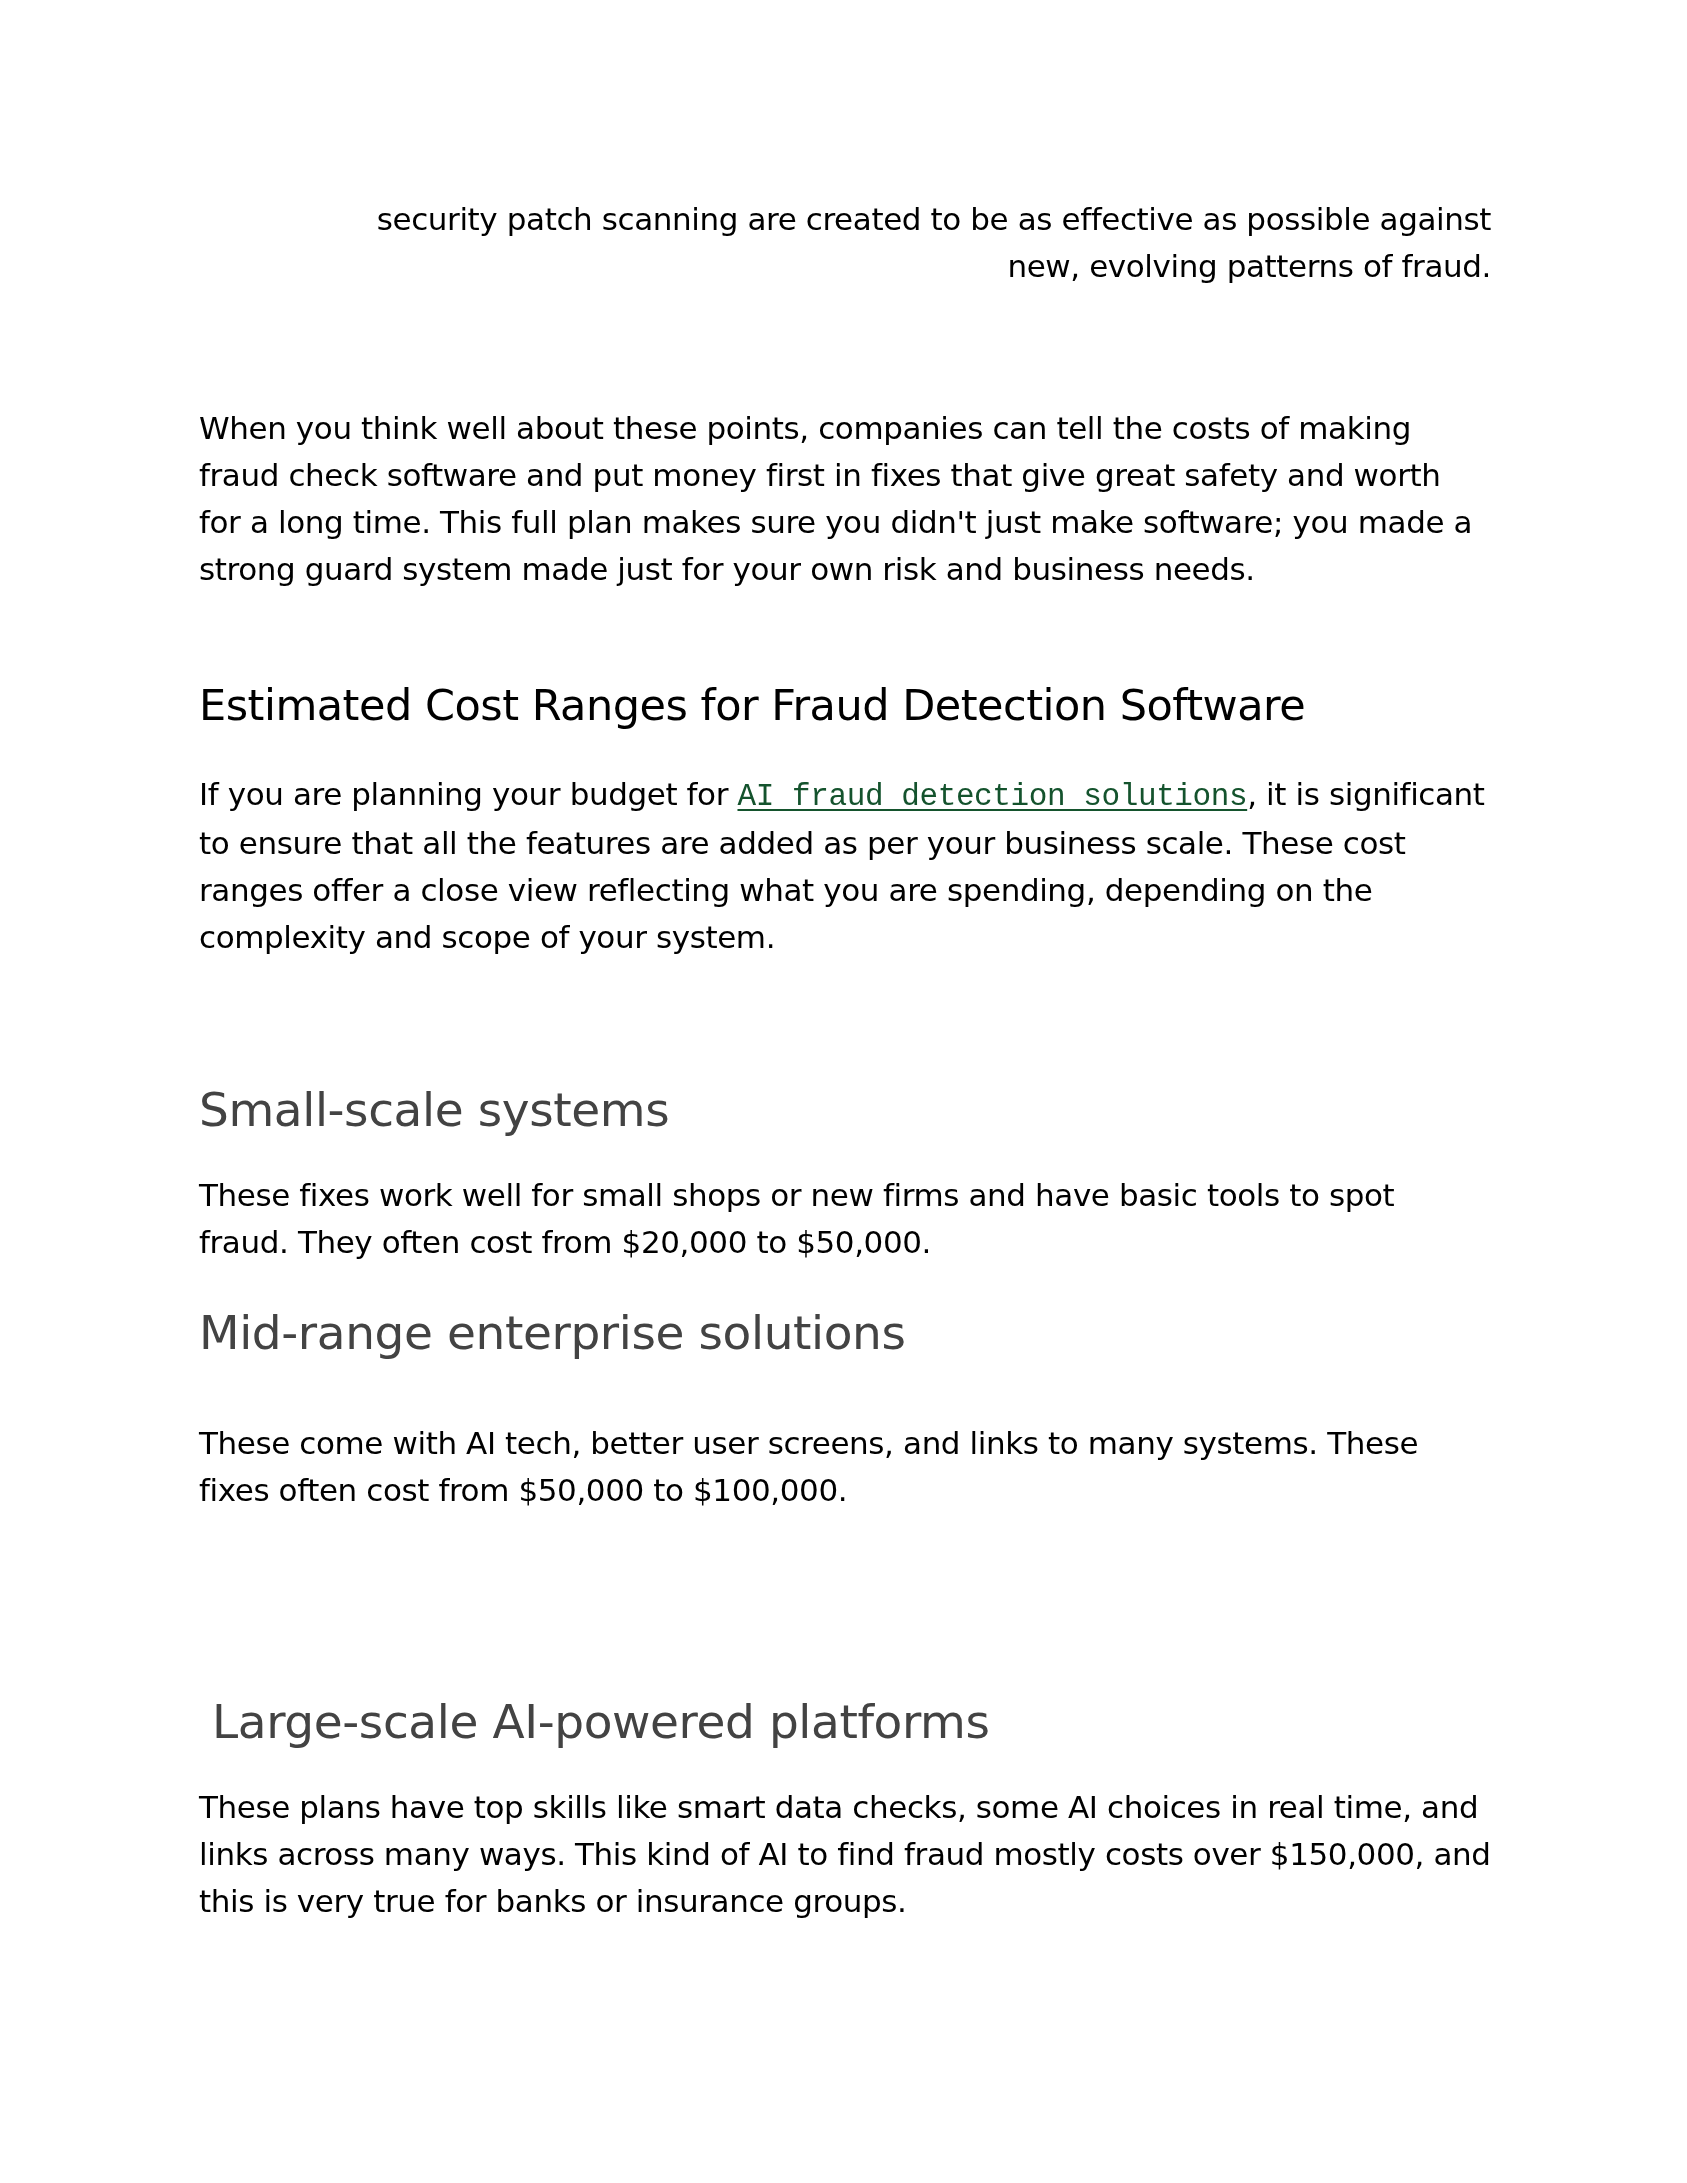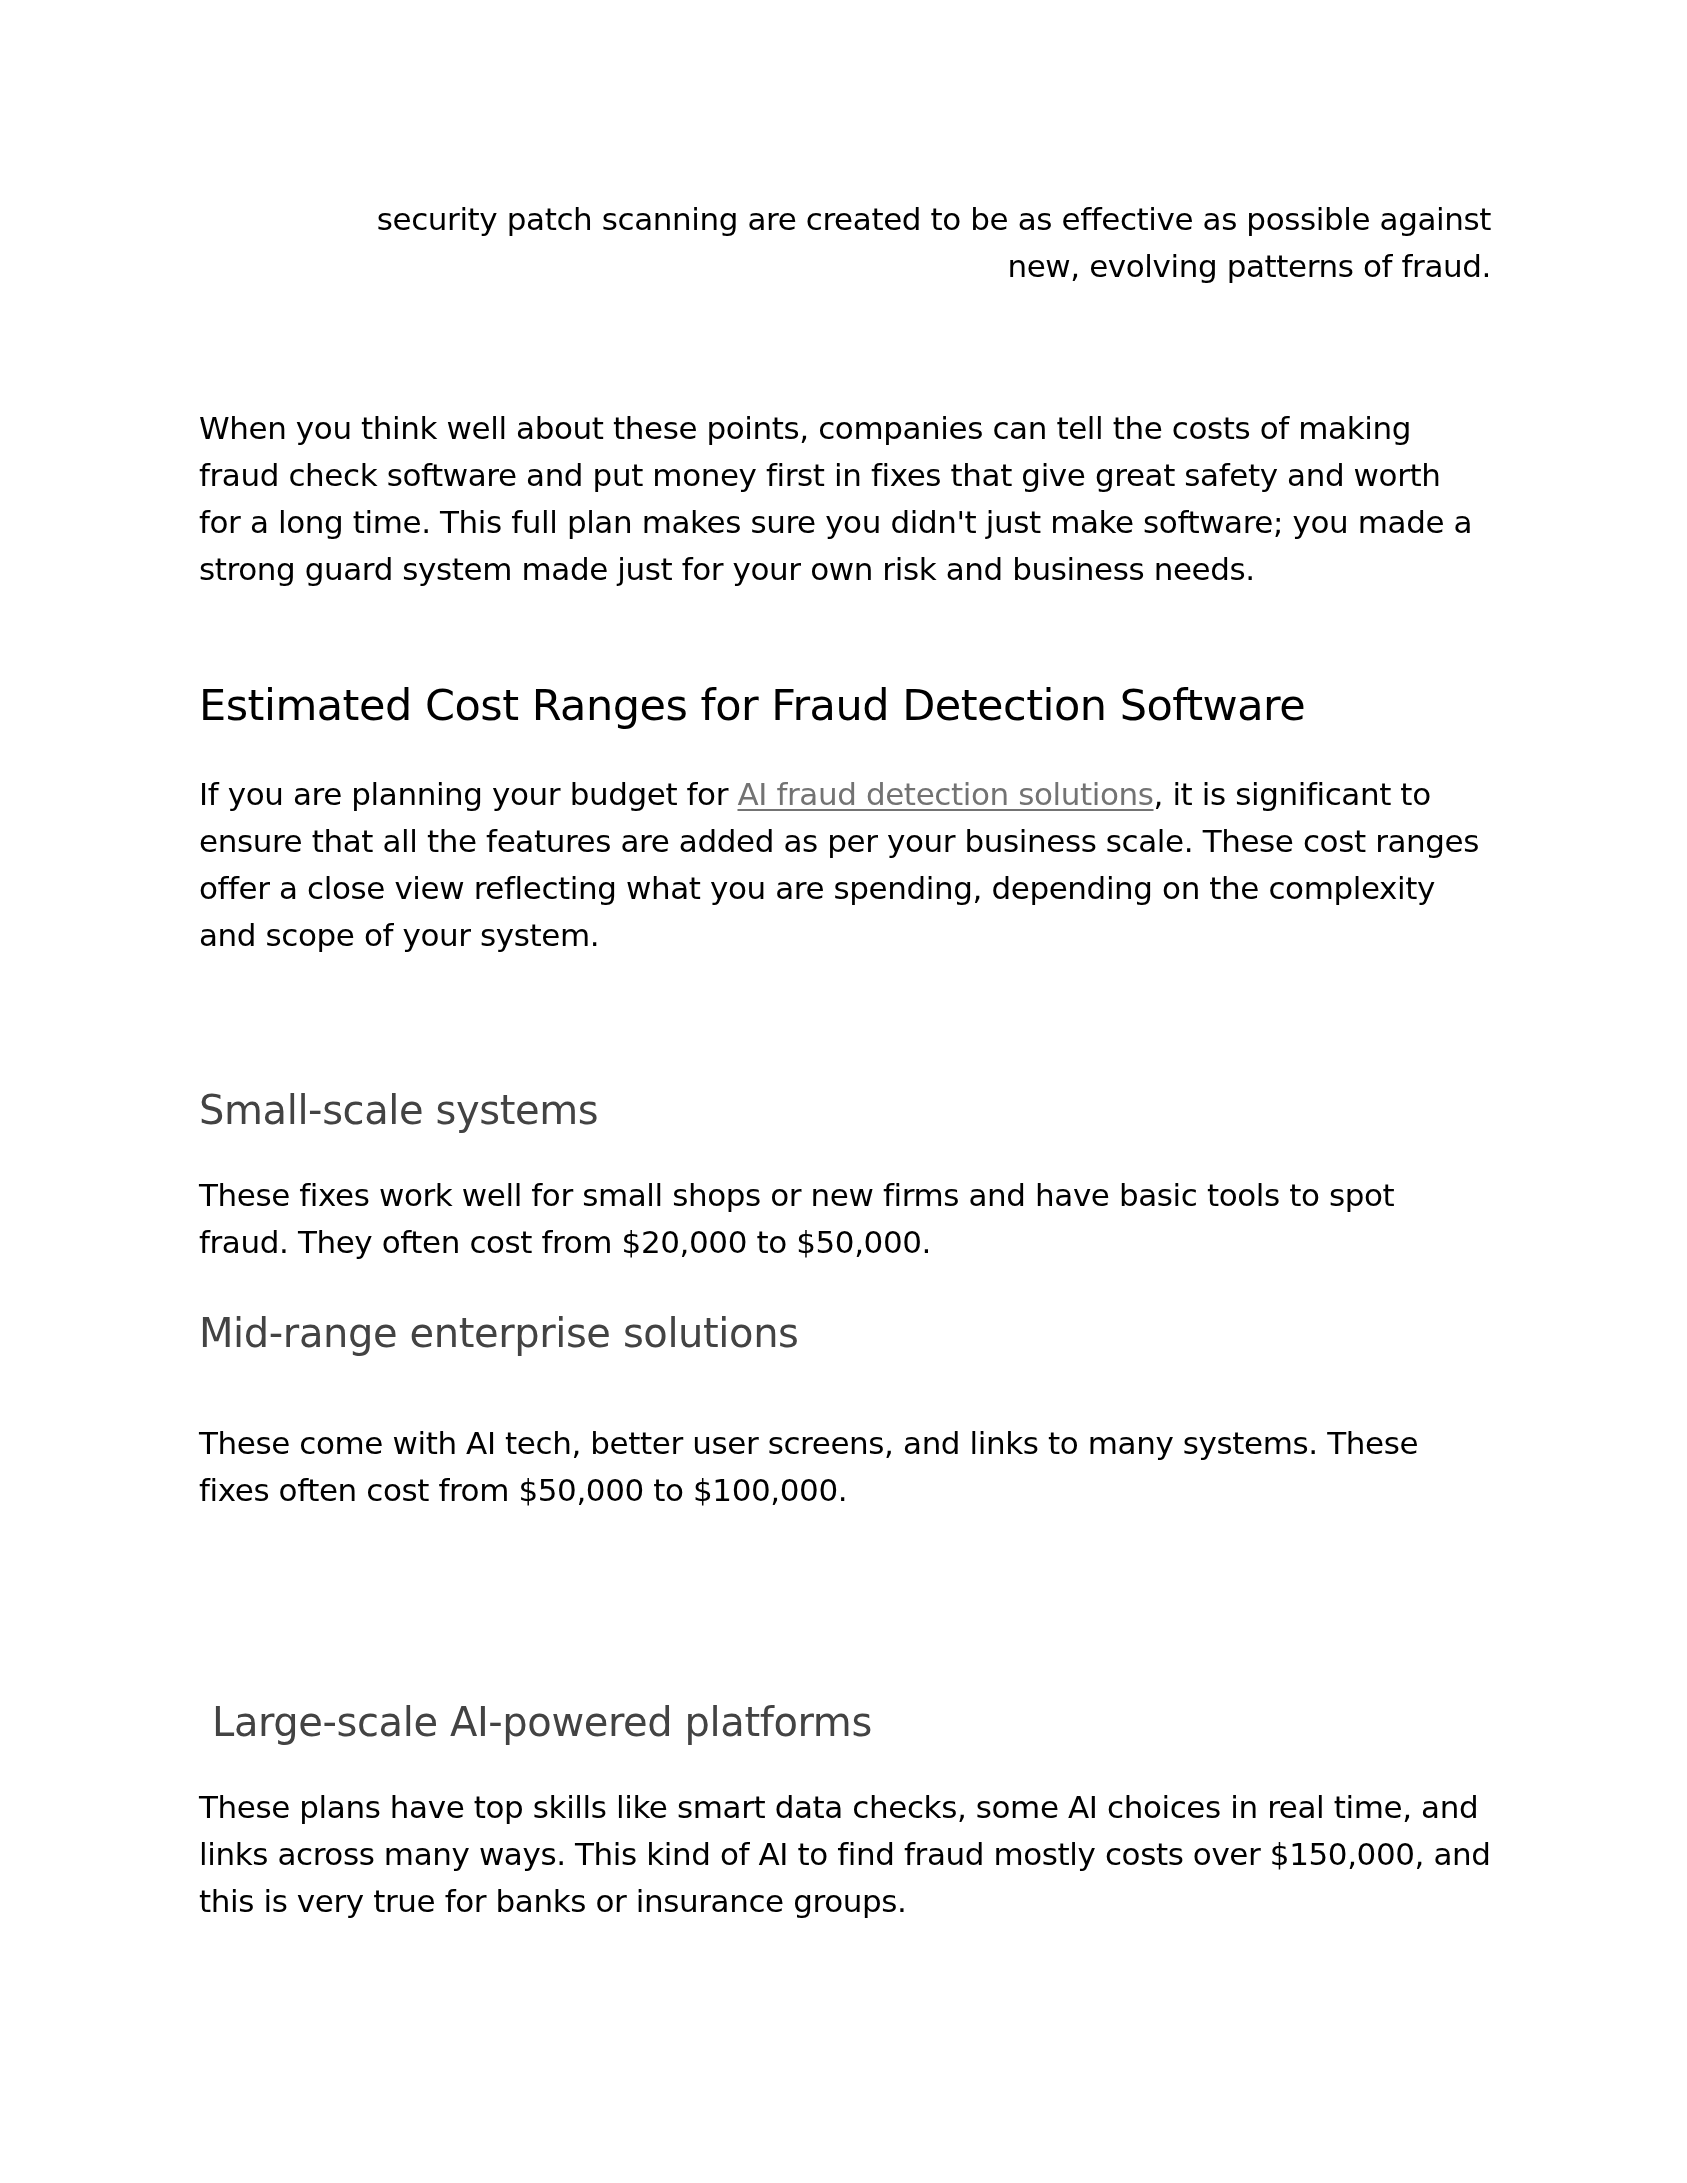--- a/index.html
+++ b/index.html
@@ -2,22 +2,22 @@
 <html style="font-size:10.5px"><head>
 <meta charset="utf-8">
 <style>
   html, body { margin: 0; padding: 0; background: #ffffff; }
   body { width: 1687px; height: 2183px; position: relative; overflow: hidden;
          font-family: "DejaVu Sans", sans-serif; color: #000000; }
   .blk { position: absolute; left: 199px; width: 1292px; margin: 0; }
   .body-text { font-size: 31px; line-height: 47px; letter-spacing: -0.4px; }
   .indent { left: 298px; width: 1193px; }
   .h2 { font-size: 43px; line-height: 53px; font-weight: normal; letter-spacing: -0.5px; }
-  .h3 { font-size: 40px; line-height: 46px; font-weight: normal; color: #434343; letter-spacing: -0.4px; }
-  a.link { color: #737373; text-decoration: underline; text-underline-offset: 4px; text-decoration-thickness: 2px; }
+  .h3 { font-size: 47px; line-height: 46px; font-weight: normal; color: #434343; letter-spacing: -0.4px; }
+  a.link { color: #14532d; text-decoration: underline; text-underline-offset: 4px; text-decoration-thickness: 2px; font-family: Liberation Mono, monospace; }
 </style>
 </head>
 <body>
 
 <p class="blk body-text indent" style="top:196px;text-align:right;">security patch scanning are created to be as effective as possible against new, evolving patterns of fraud.</p>
 
 <p class="blk body-text" style="top:405px;">When you think well about these points, companies can tell the costs of making fraud check software and put money first in fixes that give great safety and worth for a long time. This full plan makes sure you didn't just make software; you made a strong guard system made just for your own risk and business needs.</p>
 
 <h2 class="blk h2" style="top:679px;">Estimated Cost Ranges for Fraud Detection Software</h2>
 

